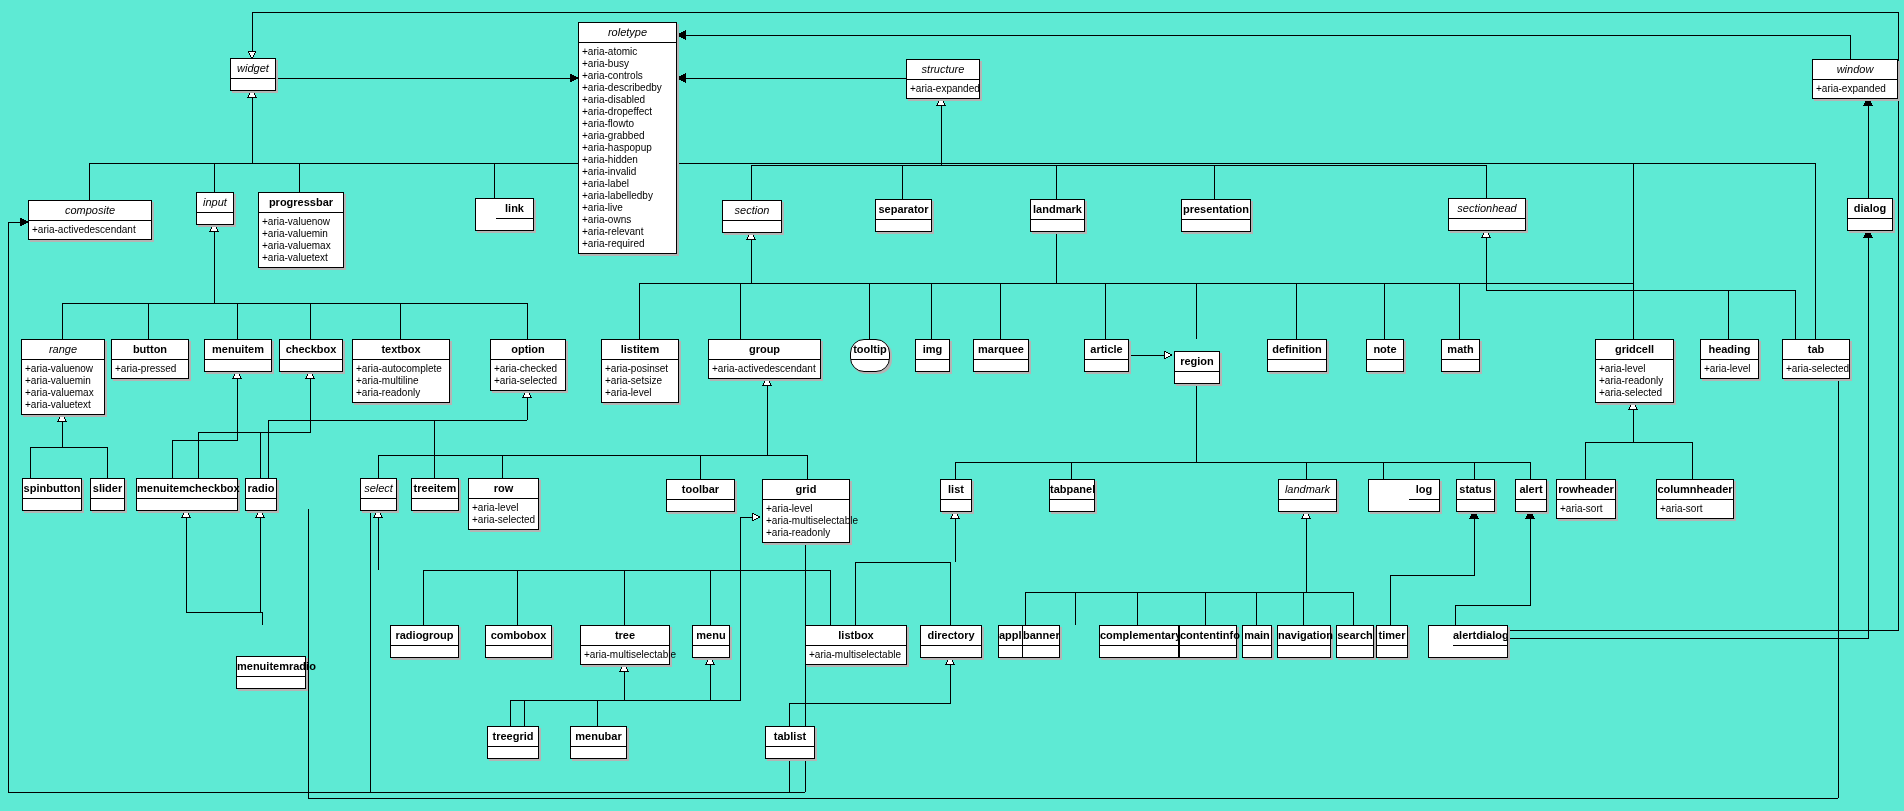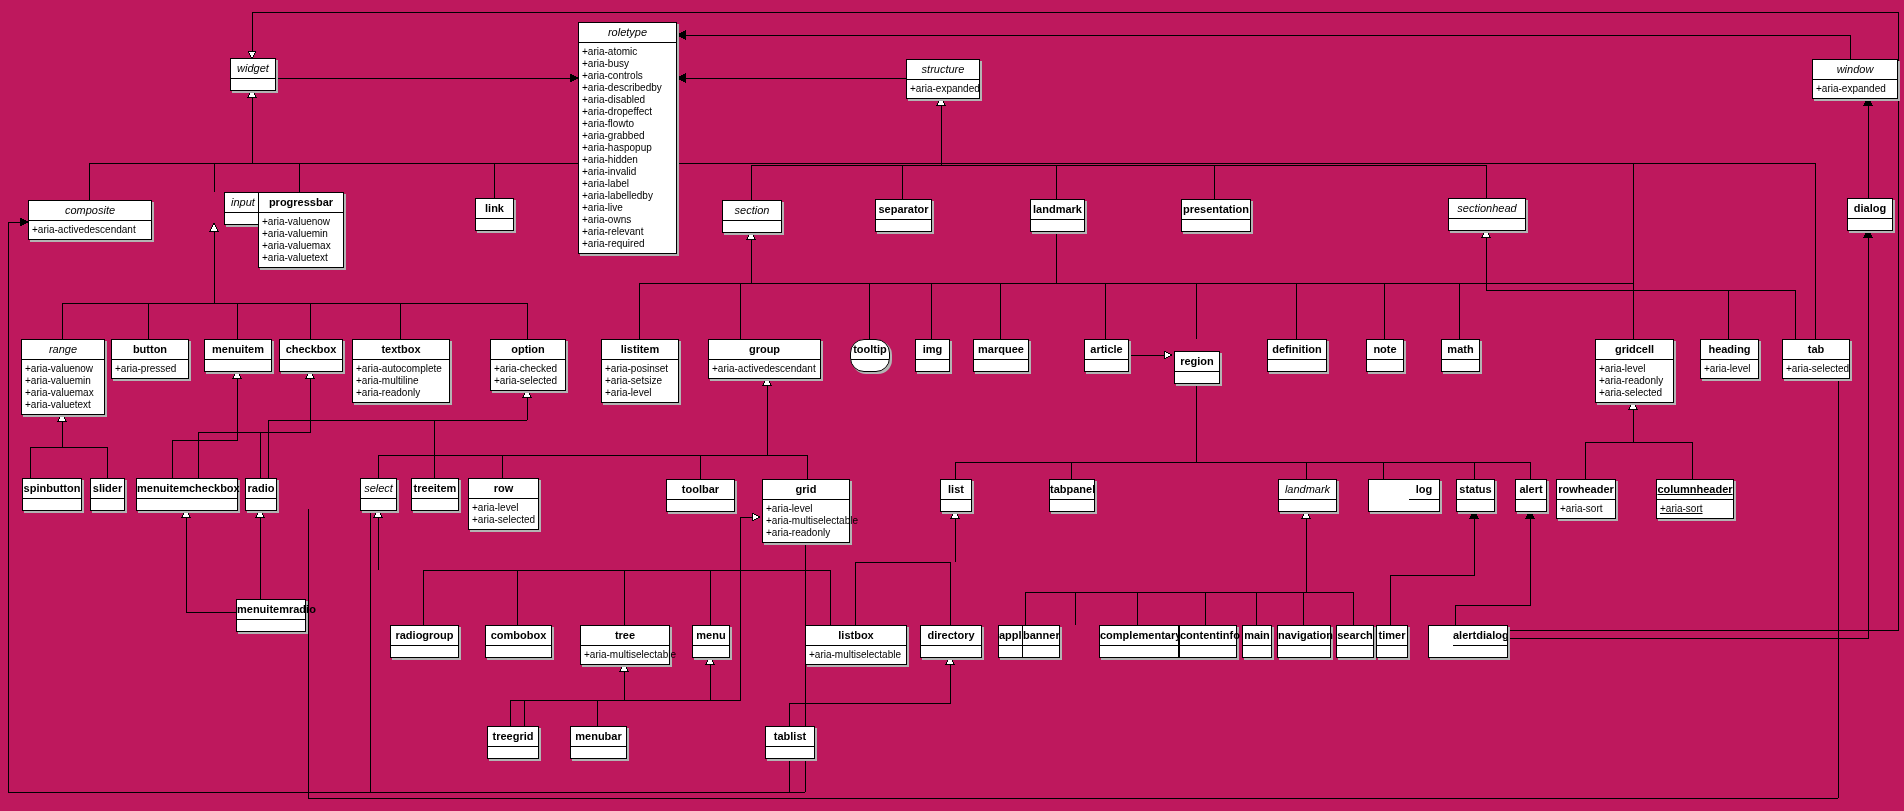--- a/index.html
+++ b/index.html
@@ -1,16 +1,16 @@
 <!DOCTYPE html>
 <html><head>
 <meta charset="utf-8">
 <style>
   html,body{margin:0;padding:0;background:#fff;}
-  #canvas{position:relative;width:1904px;height:811px;background:#be185d;overflow:hidden;
+  #canvas{position:relative;width:1904px;height:811px;background:#5eead4;overflow:hidden;
           font-family:"Liberation Sans",sans-serif;}
   #edges{position:absolute;left:0;top:0;width:1904px;height:811px;shape-rendering:crispEdges;}
   .cls{position:absolute;background:#fff;border:1px solid #000;box-shadow:2px 2px 0 #b4b4b4;z-index:2;}
   .cls .t{height:19px;line-height:19px;text-align:center;font-size:11px;font-weight:bold;
           border-bottom:1px solid #000;white-space:nowrap;overflow:visible;}
   .cls.abstract .t{font-style:italic;font-weight:normal;}
   .cls .a{padding:3px 2px 3px 3px;}
   .cls .a div{font-size:10px;line-height:12px;white-space:nowrap;}
   .cls .e{height:11px;}
   polyline{fill:none;stroke:#000;stroke-width:1;}
@@ -201,34 +201,34 @@
         <div class="a">
           <div>+aria-expanded</div>
         </div>
       </div>
       <div class="cls abstract" style="left: 28px; top: 200px; width: 122px;">
         <div class="t">composite</div>
         <div class="a">
           <div>+aria-activedescendant</div>
         </div>
       </div>
-      <div class="cls abstract" style="left: 196px; top: 192px; width: 36px; margin-left: 28px;">
+      <div class="cls abstract" style="left: 196px; top: 192px; width: 36px;">
         <div class="t">input</div>
         <div class="e"></div>
       </div>
       <div class="cls" style="left: 258px; top: 192px; width: 84px;">
         <div class="t">progressbar</div>
         <div class="a">
           <div>+aria-valuenow</div>
           <div>+aria-valuemin</div>
           <div>+aria-valuemax</div>
           <div>+aria-valuetext</div>
         </div>
       </div>
-      <div class="cls" style="left: 475px; top: 198px; width: 37px;">
+      <div class="cls" style="left: 475px; top: 198px; width: 37px; padding-left: 20px;">
         <div class="t">link</div>
         <div class="e"></div>
       </div>
       <div class="cls abstract" style="left: 722px; top: 200px; width: 58px;">
         <div class="t">section</div>
         <div class="e"></div>
       </div>
       <div class="cls" style="left: 875px; top: 199px; width: 55px;">
         <div class="t">separator</div>
         <div class="e"></div>
@@ -419,27 +419,27 @@
       <div class="cls" style="left: 1515px; top: 479px; width: 30px;">
         <div class="t">alert</div>
         <div class="e"></div>
       </div>
       <div class="cls" style="left: 1556px; top: 479px; width: 58px;">
         <div class="t">rowheader</div>
         <div class="a">
           <div>+aria-sort</div>
         </div>
       </div>
-      <div class="cls" style="left: 1656px; top: 479px; width: 76px; text-decoration: underline;">
+      <div class="cls" style="left: 1656px; top: 479px; width: 76px;">
         <div class="t">columnheader</div>
         <div class="a">
           <div>+aria-sort</div>
         </div>
       </div>
-      <div class="cls" style="left: 236px; top: 599px; width: 68px;">
+      <div class="cls" style="left: 236px; top: 656px; width: 68px;">
         <div class="t">menuitemradio</div>
         <div class="e"></div>
       </div>
       <div class="cls" style="left: 390px; top: 625px; width: 67px;">
         <div class="t">radiogroup</div>
         <div class="e"></div>
       </div>
       <div class="cls" style="left: 485px; top: 625px; width: 65px;">
         <div class="t">combobox</div>
         <div class="e"></div>

